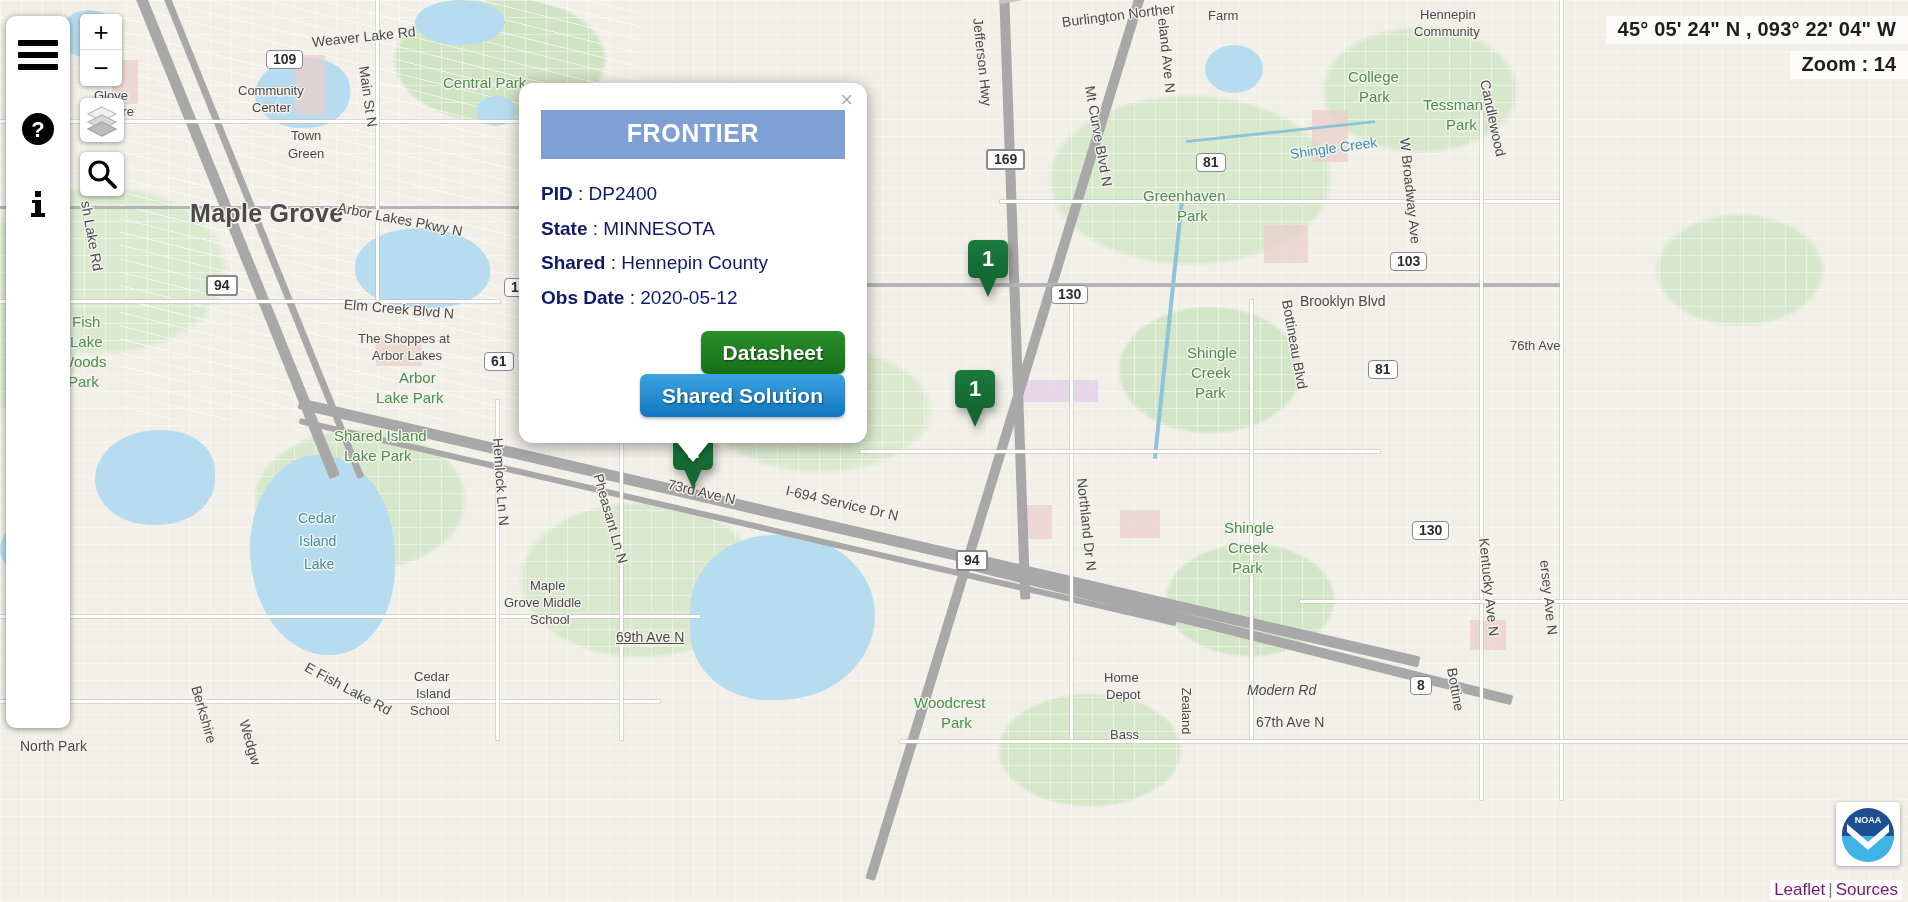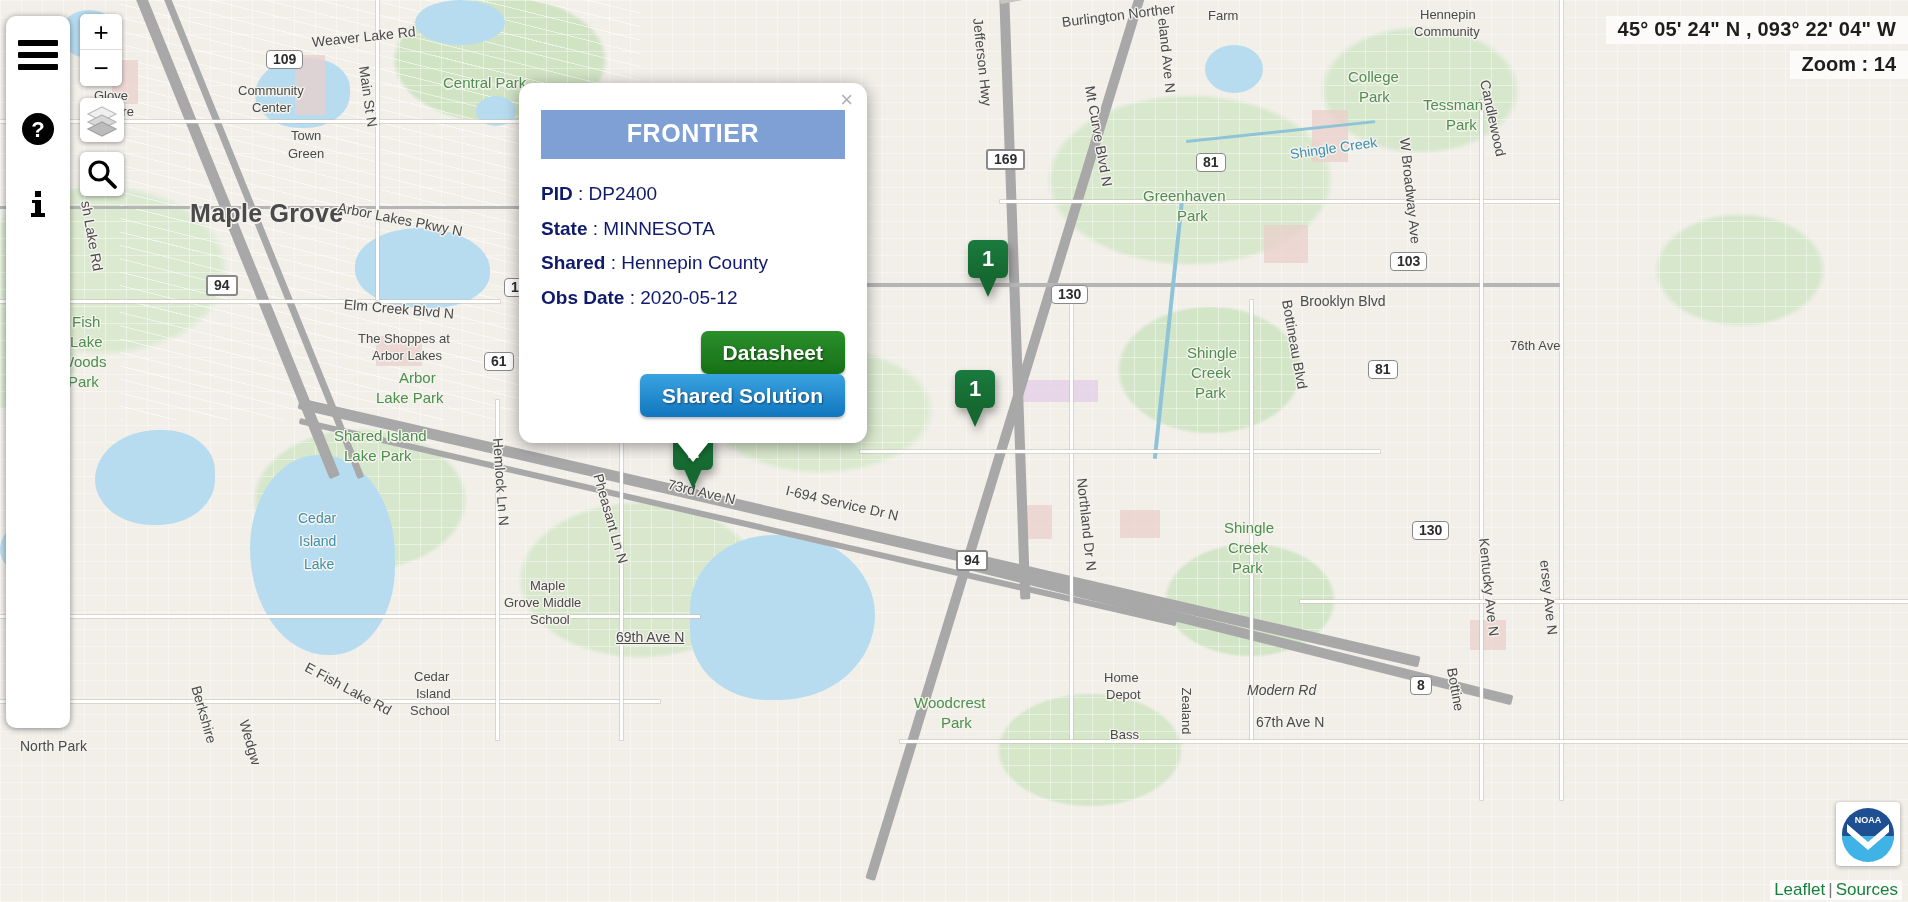--- a/index.html
+++ b/index.html
@@ -199,21 +199,21 @@
   
   #noaa-logo {
     position:absolute; right:8px; bottom:36px; width:64px; height:64px;
     background:#fff; border-radius:4px; box-shadow:0 1px 4px rgba(0,0,0,.35);
     display:flex; align-items:center; justify-content:center; z-index:40;
   }
   #attrib {
     position:absolute; right:6px; bottom:2px; z-index:40;
     font-size:17px; background:rgba(255,255,255,.75); padding:0 4px;
   }
-  #attrib a { color:#15803d; text-decoration:none; cursor:pointer; }
+  #attrib a { color:#701a75; text-decoration:none; cursor:pointer; }
   #attrib span.sep { color:#777; margin:0 3px; }
 </style>
 </head>
 <body>
 
 <div id="map-root">
   <div class="map-base"></div>
   <div class="blocks"></div>
   <div class="blocks2"></div>
 

